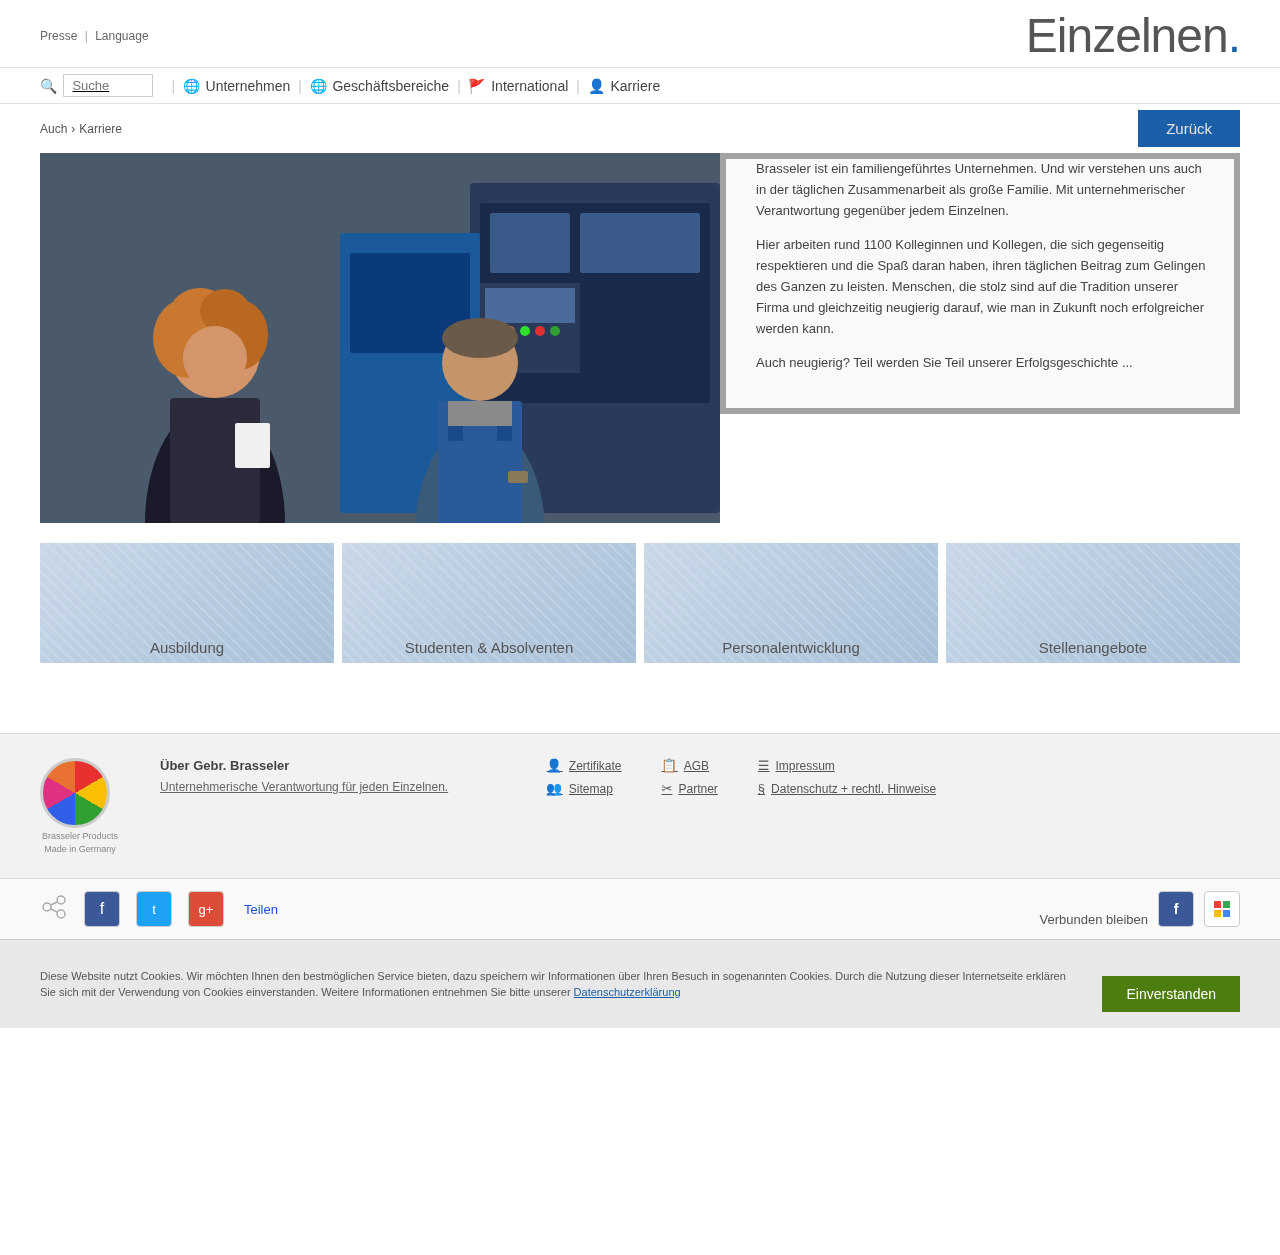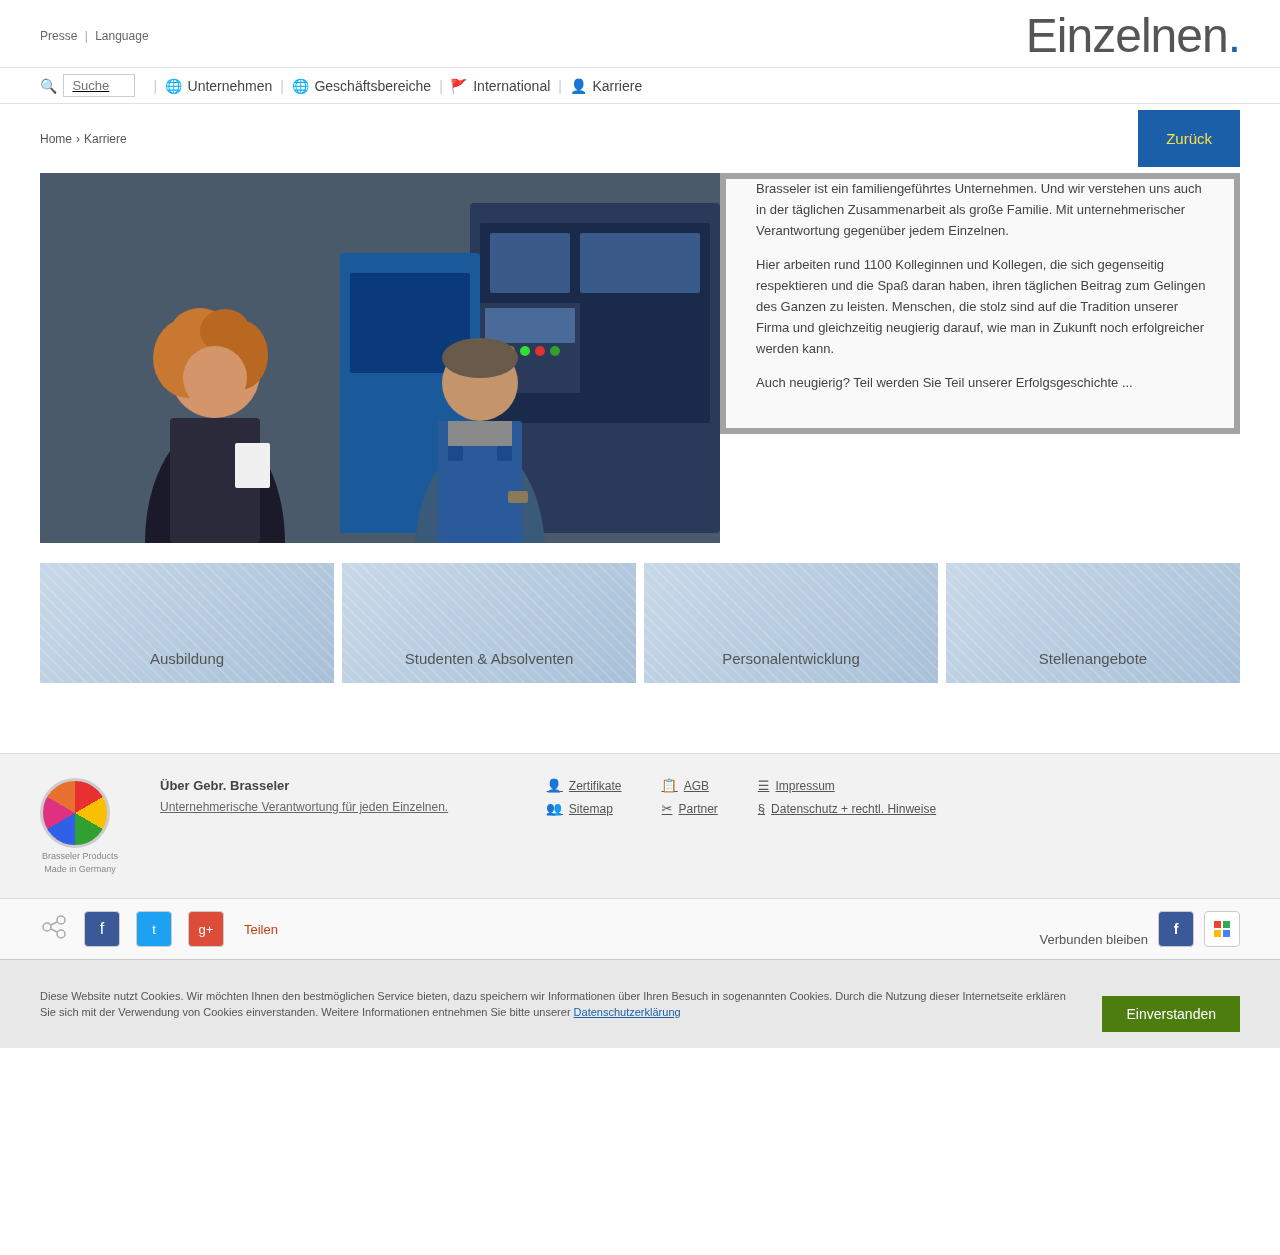--- a/index.html
+++ b/index.html
@@ -18,40 +18,40 @@
     .nav-search input { border: 1px solid #ccc; padding: 3px 8px; font-size: 13px; width: 90px; }
     .nav-sep { color: #ccc; margin: 0 8px; }
     .nav-item { display: flex; align-items: center; gap: 5px; font-size: 14px; color: #444; cursor: pointer; white-space: nowrap; }
 
     
     .breadcrumb { padding: 10px 40px; font-size: 12px; color: #555; display: flex; align-items: center; gap: 2px; }
     .breadcrumb a { color: #555; text-decoration: none; }
     .breadcrumb-sep::before { content: "›"; margin: 0 2px; }
 
     
-    .back-btn { background: #1a5fa8; color: #fde047; border: none; padding: 20px 28px; font-size: 15px; cursor: pointer; }
+    .back-btn { background: #1a5fa8; color: #e5e5e5; border: none; padding: 10px 28px; font-size: 15px; cursor: pointer; }
 
     
     .main-section { padding: 0 40px 30px 40px; }
     .main-top { display: flex; gap: 0; align-items: flex-start; }
     .hero-image { width: 680px; height: 370px; background: #888; overflow: hidden; flex-shrink: 0; position: relative; }
     
     .hero-placeholder { width: 100%; height: 100%; background:
       radial-gradient(ellipse at 25% 60%, #c8a060 0%, transparent 35%),
       radial-gradient(ellipse at 55% 55%, #8a9aaa 0%, transparent 40%),
       linear-gradient(180deg, #444 0%, #556 40%, #334 100%);
     }
 
     .side-text { padding: 0 20px 20px 30px; flex: 1; background: #f9f9f9; border: 6px solid #a3a3a3; margin-left: 0; }
     .side-text-content { font-size: 13px; line-height: 1.6; color: #444; }
     .side-text-content p { margin-bottom: 14px; }
 
     
     .cards-row { display: flex; gap: 8px; margin-top: 20px; }
-    .card { flex: 1; height: 120px; background: #dce8f0; display: flex; align-items: flex-end; justify-content: center; padding-bottom: 16px; cursor: pointer; position: relative; overflow: hidden; }
+    .card { flex: 1; height: 120px; background: #dce8f0; display: flex; align-items: flex-end; justify-content: center; padding-bottom: 7px; cursor: pointer; position: relative; overflow: hidden; }
     .card::before { content: ""; position: absolute; top: 0; left: 0; right: 0; bottom: 0; background:
       repeating-linear-gradient(45deg, rgba(255,255,255,0.15) 0px, rgba(255,255,255,0.15) 2px, transparent 2px, transparent 8px),
       linear-gradient(135deg, #c8d8e8 0%, #a8c0d8 100%); }
     .card-label { position: relative; font-size: 15px; color: #555; font-weight: normal; text-align: center; }
 
     
     .footer-main { background: #f2f2f2; margin-top: 40px; padding: 24px 40px; display: flex; gap: 40px; align-items: flex-start; border-top: 1px solid #ddd; }
     .footer-logo { width: 80px; flex-shrink: 0; }
     .footer-logo-circle { width: 70px; height: 70px; border-radius: 50%; background: conic-gradient(#e83030 0deg 60deg, #f8c000 60deg 120deg, #30a030 120deg 180deg, #3060e8 180deg 240deg, #e03080 240deg 300deg, #e87030 300deg 360deg); border: 3px solid #ccc; }
     .footer-logo-text { font-size: 9px; color: #888; text-align: center; margin-top: 3px; }
@@ -62,21 +62,21 @@
     .footer-col { display: flex; flex-direction: column; gap: 8px; }
     .footer-link { display: flex; align-items: center; gap: 6px; font-size: 12px; color: #555; cursor: pointer; }
     .footer-link-icon { font-size: 13px; }
 
     
     .social-bar { background: #f9f9f9; border-top: 1px solid #ddd; padding: 12px 40px; display: flex; align-items: center; gap: 16px; }
     .social-share-icon { width: 36px; height: 36px; border: 1px solid #ccc; border-radius: 4px; display: flex; align-items: center; justify-content: center; cursor: pointer; background: #fff; color: #555; font-size: 16px; }
     .social-share-icon.fb { background: #3b5998; color: #fff; }
     .social-share-icon.tw { background: #1da1f2; color: #fff; }
     .social-share-icon.gp { background: #dd4b39; color: #fff; }
-    .social-share-text { font-size: 13px; color: #c2410c; margin-left: 4px; }
+    .social-share-text { font-size: 13px; color: #1d4ed8; margin-left: 4px; }
     .social-right { margin-left: auto; display: flex; align-items: flex-end; gap: 10px; }
     .social-right-text { font-size: 13px; color: #555; }
     .social-btn { width: 36px; height: 36px; border: 1px solid #ccc; border-radius: 4px; display: flex; align-items: center; justify-content: center; cursor: pointer; background: #fff; }
 
     
     .cookie-bar { background: #e8e8e8; padding: 16px 40px; display: flex; align-items: center; justify-content: space-between; gap: 20px; border-top: 1px solid #ccc; }
     .cookie-text { font-size: 11px; color: #555; line-height: 1.5; flex: 1; }
     .cookie-text a { color: #1a5fa8; text-decoration: underline; }
     .cookie-btn { background: #4d7c0f; color: #fff; border: none; padding: 10px 24px; font-size: 14px; cursor: pointer; white-space: nowrap; margin-top: 20px; }
 
@@ -92,21 +92,21 @@
     <a href="#" style="color:#666;text-decoration:none;">Language</a>
   </div>
   <div class="logo">
     <span>Einzelnen</span><span class="logo-dot">.</span>
   </div>
 </div>
 
 <div class="nav">
   <div class="nav-search">
     <span>🔍</span>
-    <input type="text" style="border: 1px solid rgb(204, 204, 204); padding: 3px 8px; font-size: 13px; width: 72px; text-decoration: underline;" placeholder="Suche">
+    <input type="text" style="border: 1px solid rgb(204, 204, 204); padding: 3px 8px; font-size: 13px; width: 90px; text-decoration: underline;" placeholder="Suche">
   </div>
   <span class="nav-sep">|</span>
   <div class="nav-item">
     <span>🌐</span>
     <span>Unternehmen</span>
   </div>
   <span class="nav-sep">|</span>
   <div class="nav-item">
     <span>🌐</span>
     <span>Geschäftsbereiche</span>
@@ -118,21 +118,21 @@
   </div>
   <span class="nav-sep">|</span>
   <div class="nav-item">
     <span>👤</span>
     <span>Karriere</span>
   </div>
 </div>
 
 <div class="breadcrumb-zurück">
   <div class="breadcrumb" style="padding:0;">
-    <a href="#" style="color:#555;text-decoration:none;">Home</a>
+    <a href="#" style="color:#555;text-decoration:none;">Auch</a>
     <span class="breadcrumb-sep"></span>
     <span>Karriere</span>
   </div>
   <button class="back-btn">Zurück</button>
 </div>
 
 <div class="main-section">
   <div class="main-top">
 
     <div class="hero-image">

